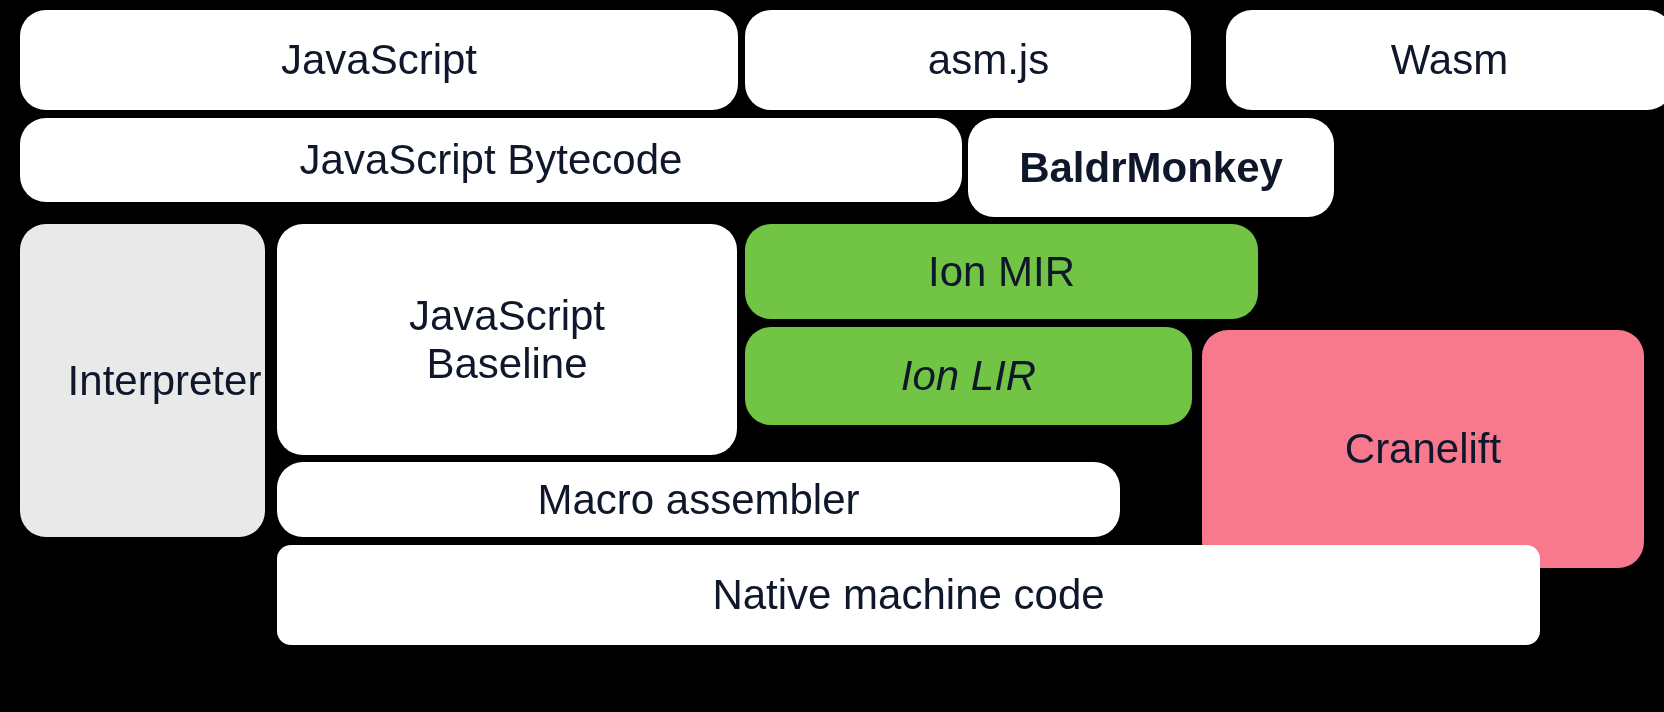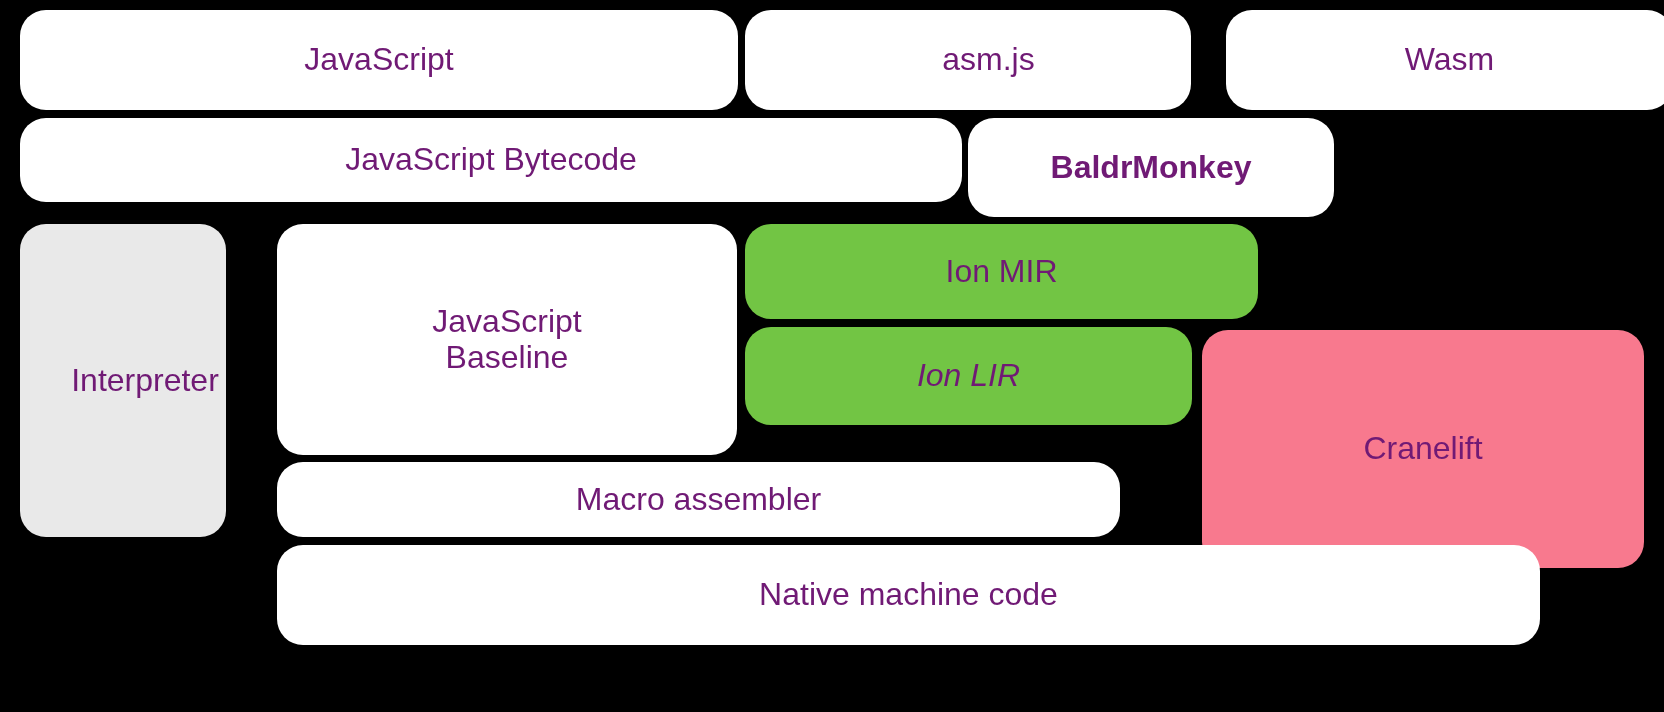--- a/index.html
+++ b/index.html
@@ -16,22 +16,22 @@
     font-family: "Liberation Sans", sans-serif;
   }
   .node {
     position: absolute;
     box-sizing: border-box;
     display: flex;
     align-items: center;
     justify-content: center;
     text-align: center;
     border-radius: 26px;
-    color: #701a75;
-    font-size: 32px;
+    color: #0f172a;
+    font-size: 42px;
     font-weight: 400;
     line-height: 1.12;
     letter-spacing: 0px;
     white-space: pre-line;
     user-select: none;
   }
   .fill-white { background: #ffffff; }
   .fill-gray  { background: #e9e9e9; }
   .fill-green { background: #72c544; }
   .fill-red   { background: #f8798e; }
@@ -39,21 +39,21 @@
 </head>
 <body>
 
 <div id="stage">
 
 <div class="node fill-white" style="left: 20px; top: 10px; width: 718px; height: 100px;"><span>JavaScript</span></div>
     <div class="node fill-white" style="left: 745px; top: 10px; width: 446px; height: 100px; padding-left: 41px;"><span>asm.js</span></div>
     <div class="node fill-white" style="left: 1197px; top: 10px; width: 447px; height: 100px; margin-left: 29px;"><span>Wasm</span></div>
     <div class="node fill-white" style="left: 20px; top: 118px; width: 942px; height: 84px;"><span>JavaScript Bytecode</span></div>
     <div class="node fill-white" style="left: 968px; top: 118px; width: 366px; height: 99px; font-weight: bold;"><span>BaldrMonkey</span></div>
-    <div class="node fill-gray" style="left: 20px; top: 224px; width: 206px; height: 313px; padding-left: 44px;"><span>Interpreter</span></div>
+    <div class="node fill-gray" style="left: 20px; top: 224px; width: 245px; height: 313px; padding-left: 44px;"><span>Interpreter</span></div>
     <div class="node fill-white" style="left: 277px; top: 224px; width: 460px; height: 231px;"><span>JavaScript
 Baseline</span></div>
     <div class="node fill-green" style="left: 745px; top: 224px; width: 513px; height: 95px;"><span>Ion MIR</span></div>
     <div class="node fill-green" style="left: 745px; top: 327px; width: 447px; height: 98px; font-style: italic;"><span>Ion LIR</span></div>
     <div class="node fill-white" style="left: 277px; top: 462px; width: 843px; height: 75px;"><span>Macro assembler</span></div>
     <div class="node fill-red" style="left: 1202px; top: 330px; width: 442px; height: 238px;"><span>Cranelift</span></div>
-    <div class="node fill-white" style="left: 277px; top: 545px; width: 1263px; height: 100px;"><span>Native machine code</span></div>
+    <div class="node fill-white" style="left: 277px; top: 545px; width: 1263px; height: 100px; border-radius: 14px;"><span>Native machine code</span></div>
   </div>
 
 </body></html>

